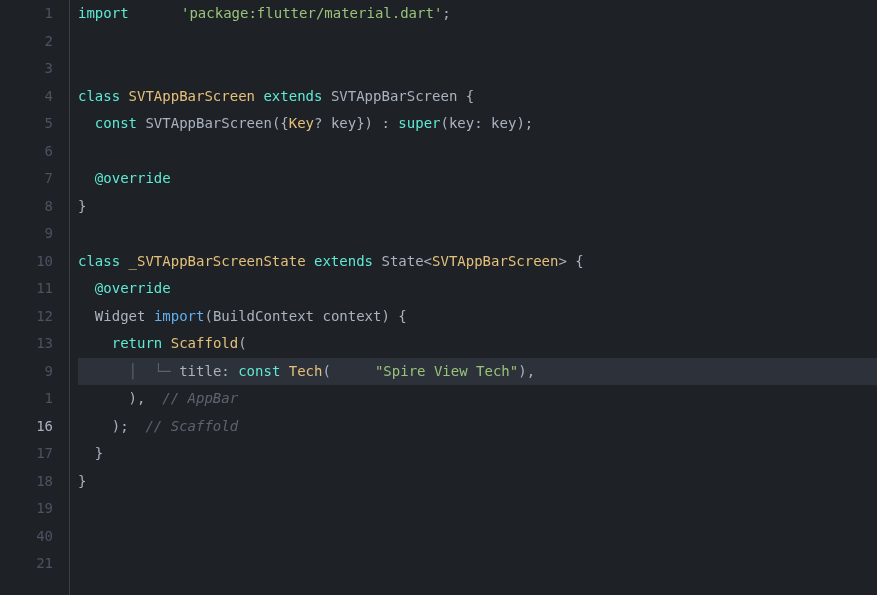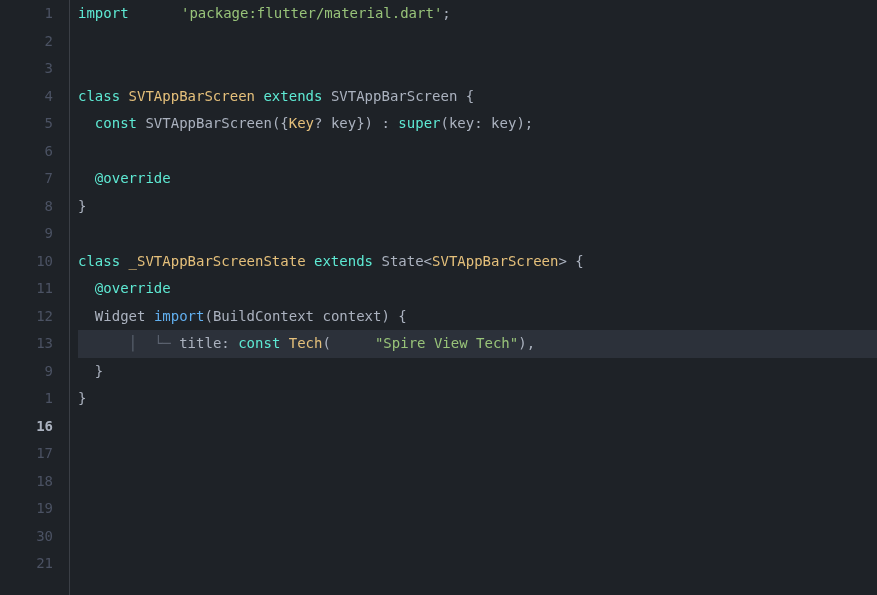--- a/index.html
+++ b/index.html
@@ -33,21 +33,20 @@
     .line-number {
       height: 27.5px;
       display: flex;
       align-items: center;
       justify-content: flex-end;
       padding-right: 8px;
       position: relative;
     }
     .line-number.current {
       color: #abb2bf;
-      font-weight: bold;
     }
     .code-area {
       flex: 1;
       padding-left: 8px;
       position: relative;
     }
     .code-line {
       height: 27.5px;
       white-space: pre;
       position: relative;
@@ -84,36 +83,39 @@
       <div class="line-number">10</div>
       <div class="line-number">11</div>
       <div class="line-number">12</div>
       <div class="line-number">13</div>
       <div class="line-number">9</div>
       <div class="line-number">1</div>
       <div class="line-number current">16</div>
       <div class="line-number">17</div>
       <div class="line-number">18</div>
       <div class="line-number">19</div>
-      <div class="line-number">30</div>
+      <div class="line-number">40</div>
       <div class="line-number">21</div>
     </div>
   </div>
 
   <div class="code-area">
     <div class="code-line"><span class="kw">import </span><span class="str">'package:flutter/material.dart'</span><span class="punc">;</span></div>
     <div class="code-line"></div>
     <div class="code-line"></div>
     <div class="code-line"><span class="kw">class </span><span class="cls">SVTAppBarScreen </span><span class="kw">extends </span><span class="default">SVTAppBarScreen </span><span class="punc">{</span></div>
     <div class="code-line"><span>  </span><span class="kw">const </span><span class="default">SVTAppBarScreen</span><span class="punc">({</span><span class="cls">Key</span><span class="punc">? </span><span class="default">key</span><span class="punc">}) : </span><span class="kw">super</span><span class="punc">(</span><span class="default">key</span><span class="punc">: </span><span class="default">key</span><span class="punc">);</span></div>
     <div class="code-line"></div>
     <div class="code-line"><span>  </span><span class="ann">@override</span></div>
     <div class="code-line"><span class="punc">}</span></div>
     <div class="code-line"></div>
     <div class="code-line"><span class="kw">class </span><span class="cls">_SVTAppBarScreenState </span><span class="kw">extends </span><span class="default">State</span><span class="punc">&lt;</span><span class="cls">SVTAppBarScreen</span><span class="punc">&gt; </span><span class="punc">{</span></div>
     <div class="code-line"><span>  </span><span class="ann">@override</span></div>
     <div class="code-line"><span>  </span><span class="default">Widget </span><span class="fn">import</span><span class="punc">(</span><span class="default">BuildContext </span><span class="default">context</span><span class="punc">) {</span></div>
+    <div class="code-line"><span>    </span><span class="kw">return </span><span class="cls">Scaffold</span><span class="punc">(</span></div>
     <div class="code-line highlighted"><span>      </span><span class="tree">│  </span><span class="tree">└─ </span><span class="default">title</span><span class="punc">: </span><span class="kw">const </span><span class="cls">Tech</span><span class="punc">(</span><span class="str">"Spire View Tech"</span><span class="punc">),</span></div>
+    <div class="code-line"><span>      </span><span class="punc">),</span><span class="comment">  // AppBar</span></div>
+    <div class="code-line"><span>    </span><span class="punc">);</span><span class="comment">  // Scaffold</span></div>
     <div class="code-line"><span>  </span><span class="punc">}</span></div>
     <div class="code-line"><span class="punc">}</span></div>
     <div class="code-line"></div>
   </div>
 </div>
 
 </body></html>

